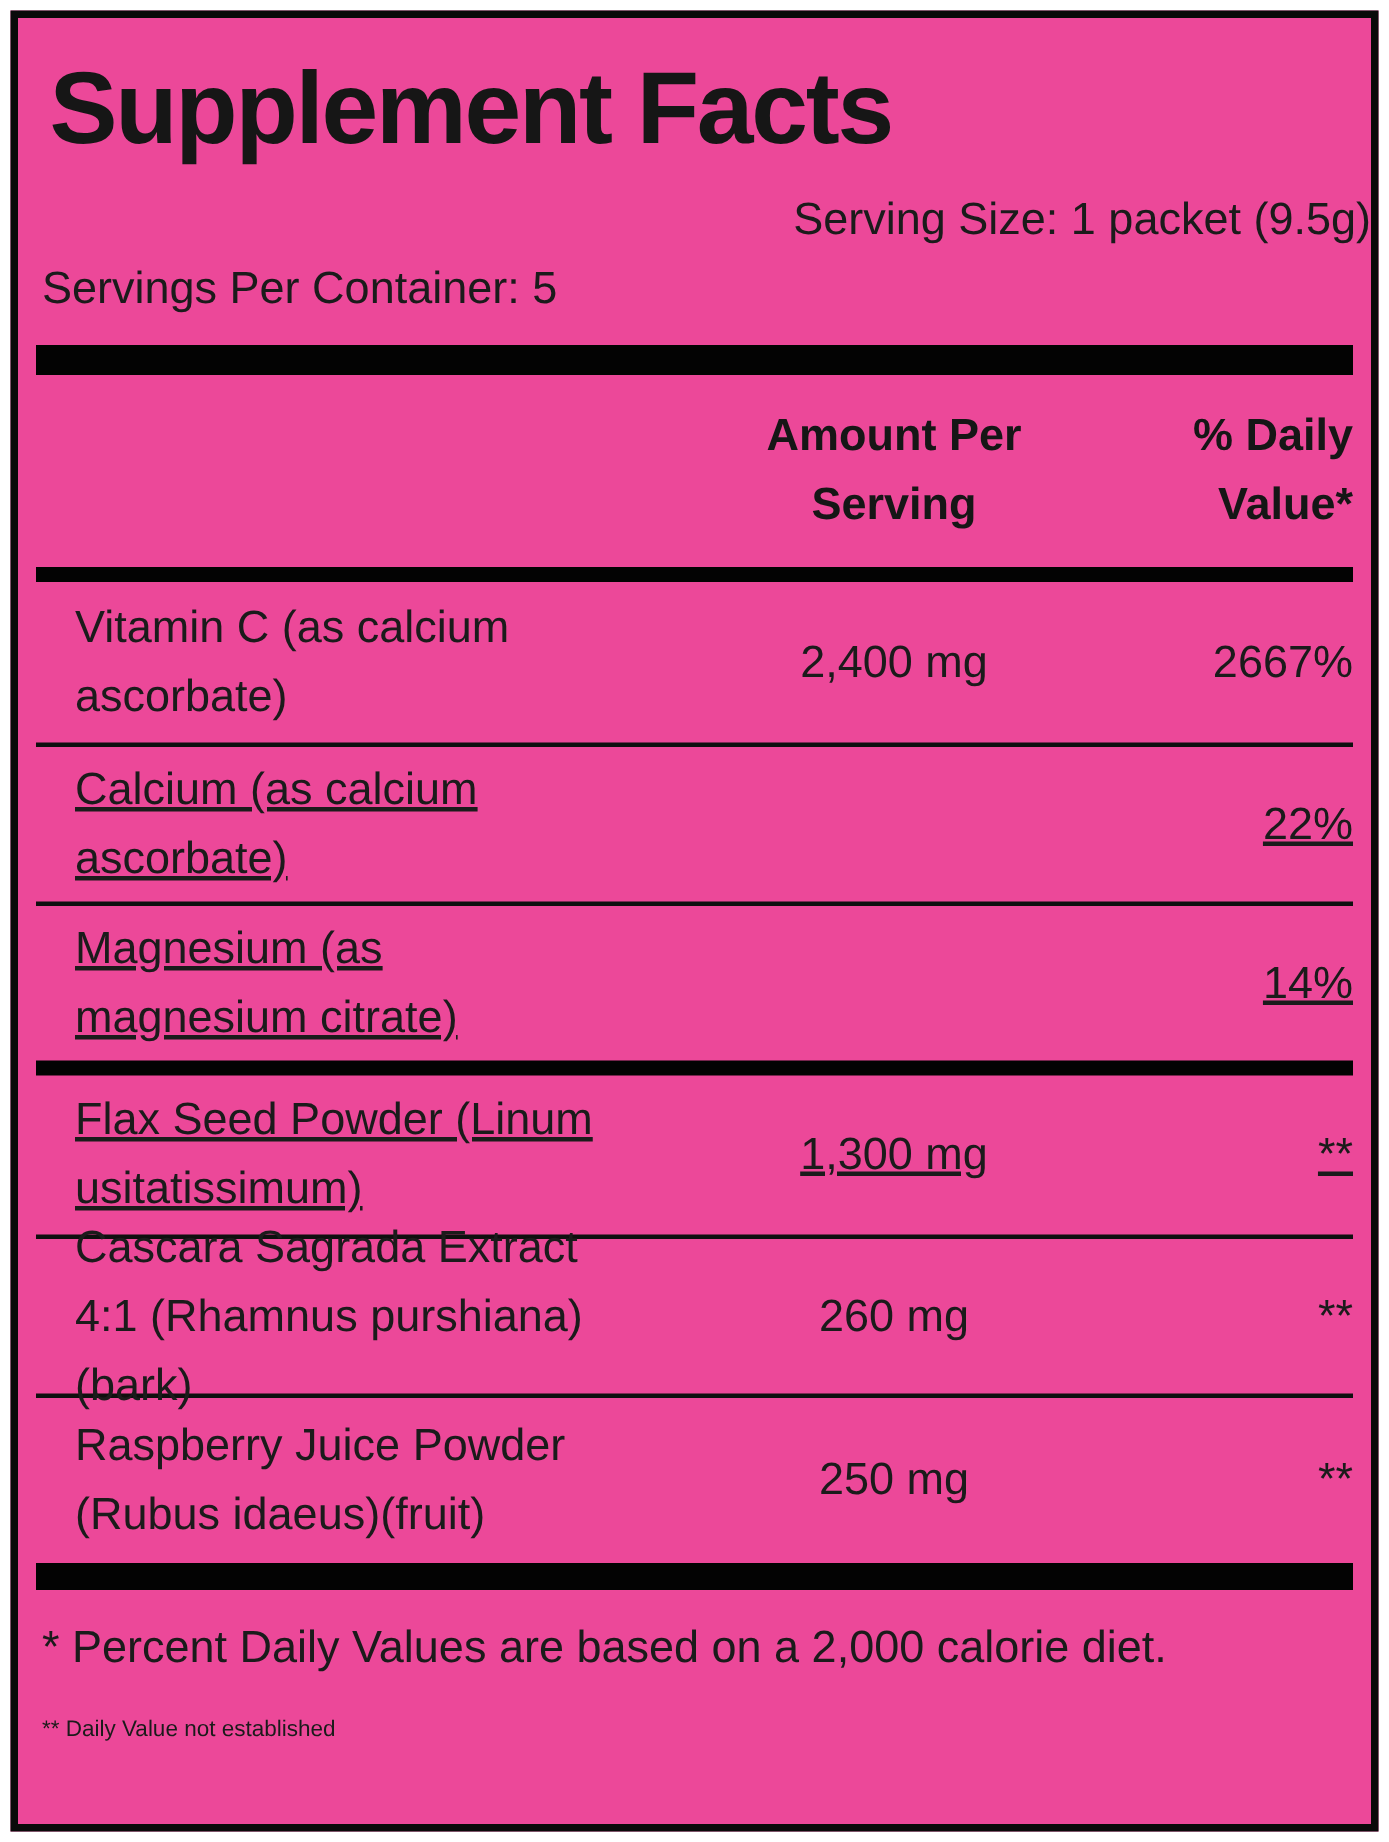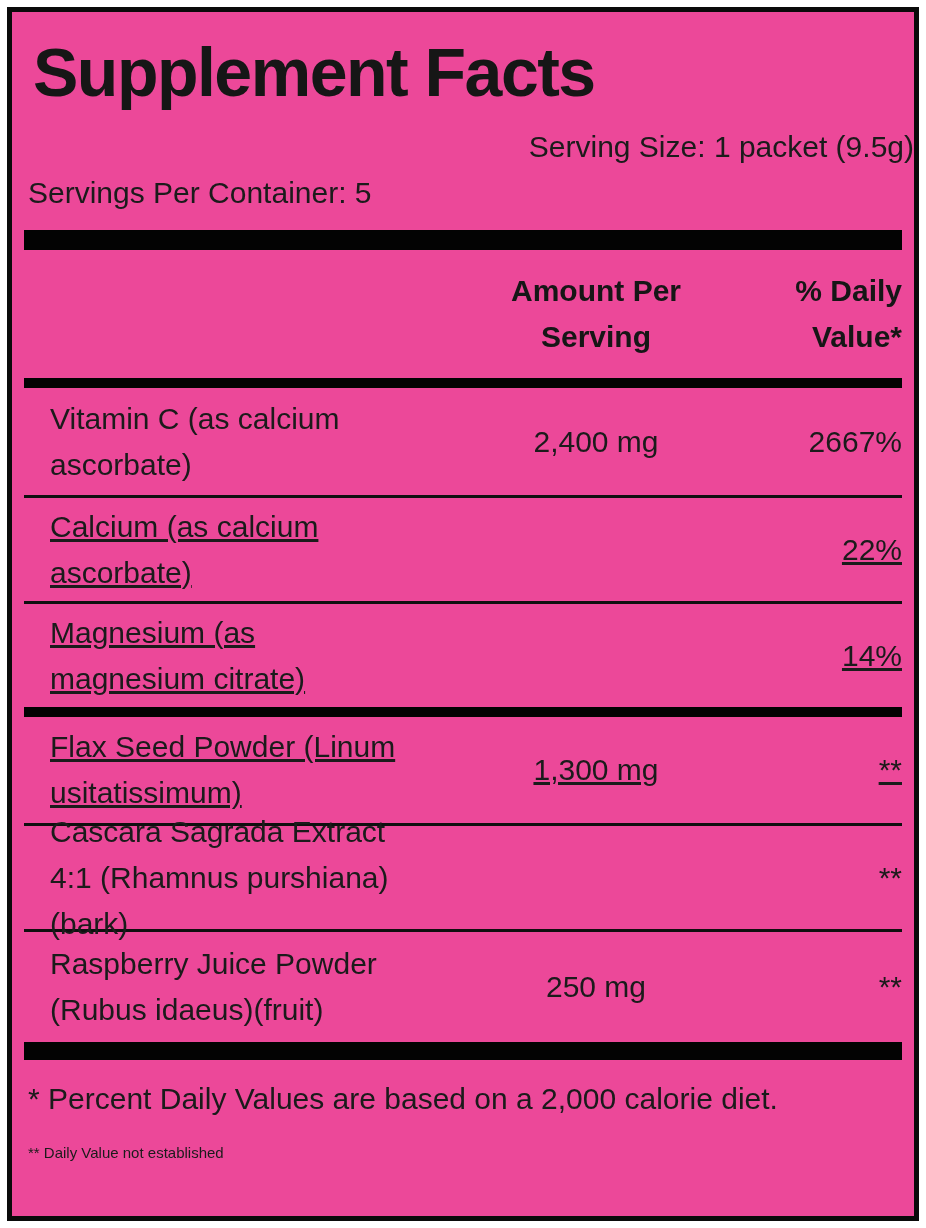--- a/index.html
+++ b/index.html
@@ -148,20 +148,21 @@
       <div class="col-name">Flax Seed Powder (Linum
 usitatissimum)</div>
       <div class="col-amount">1,300 mg</div>
       <div class="col-dv">**</div>
     </div>
 
     <div class="t-row h150 ruled">
       <div class="col-name">Cascara Sagrada Extract
 4:1 (Rhamnus purshiana)
 (bark)</div>
+      <div class="col-amount">260 mg</div>
       <div class="col-dv">**</div>
     </div>
 
     <div class="t-row h113 ruled">
       <div class="col-name">Raspberry Juice Powder
 (Rubus idaeus)(fruit)</div>
       <div class="col-amount">250 mg</div>
       <div class="col-dv">**</div>
     </div>
 

